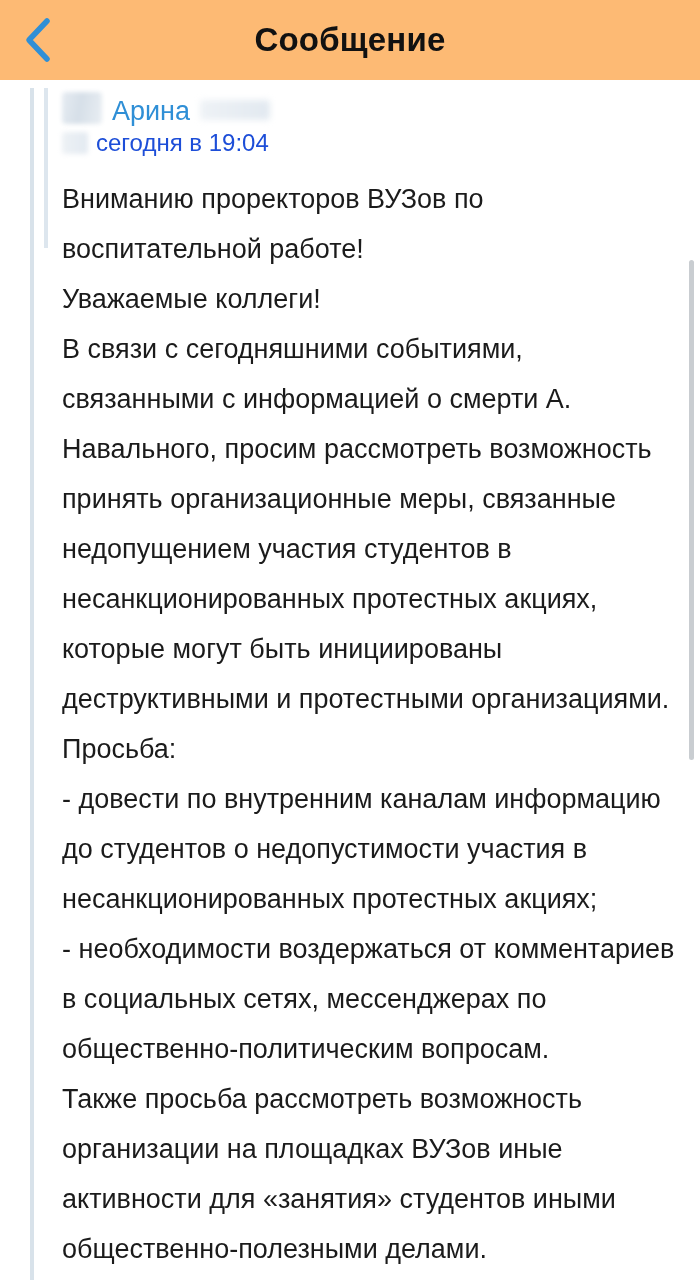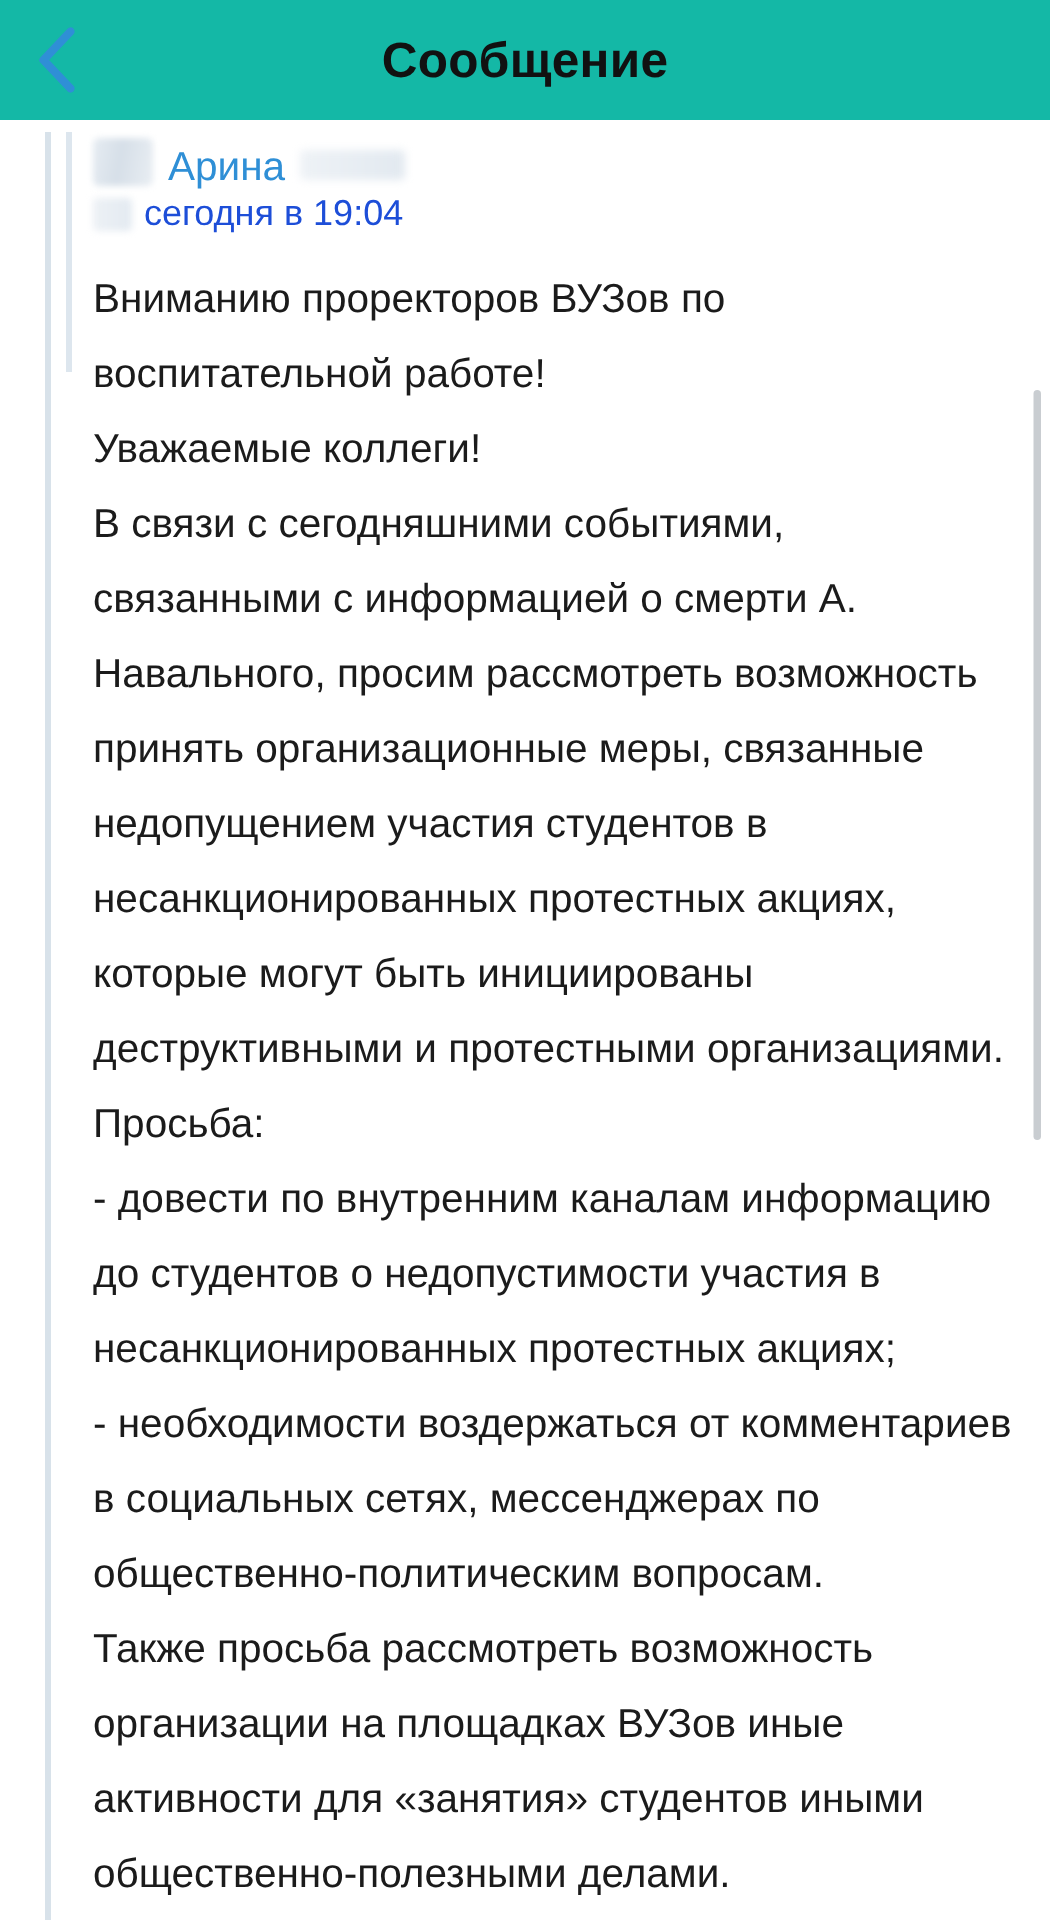--- a/index.html
+++ b/index.html
@@ -23,21 +23,21 @@
     background: #ffffff;
     box-sizing: border-box;
   }
 
   
   .header {
     height: 80px;
     display: flex;
     align-items: center;
     position: relative;
-    background: #14b8a6;
+    background: #fdba74;
   }
   .back-btn {
     width: 64px;
     height: 64px;
     display: flex;
     align-items: center;
     justify-content: center;
     margin-left: 6px;
     cursor: pointer;
   }

